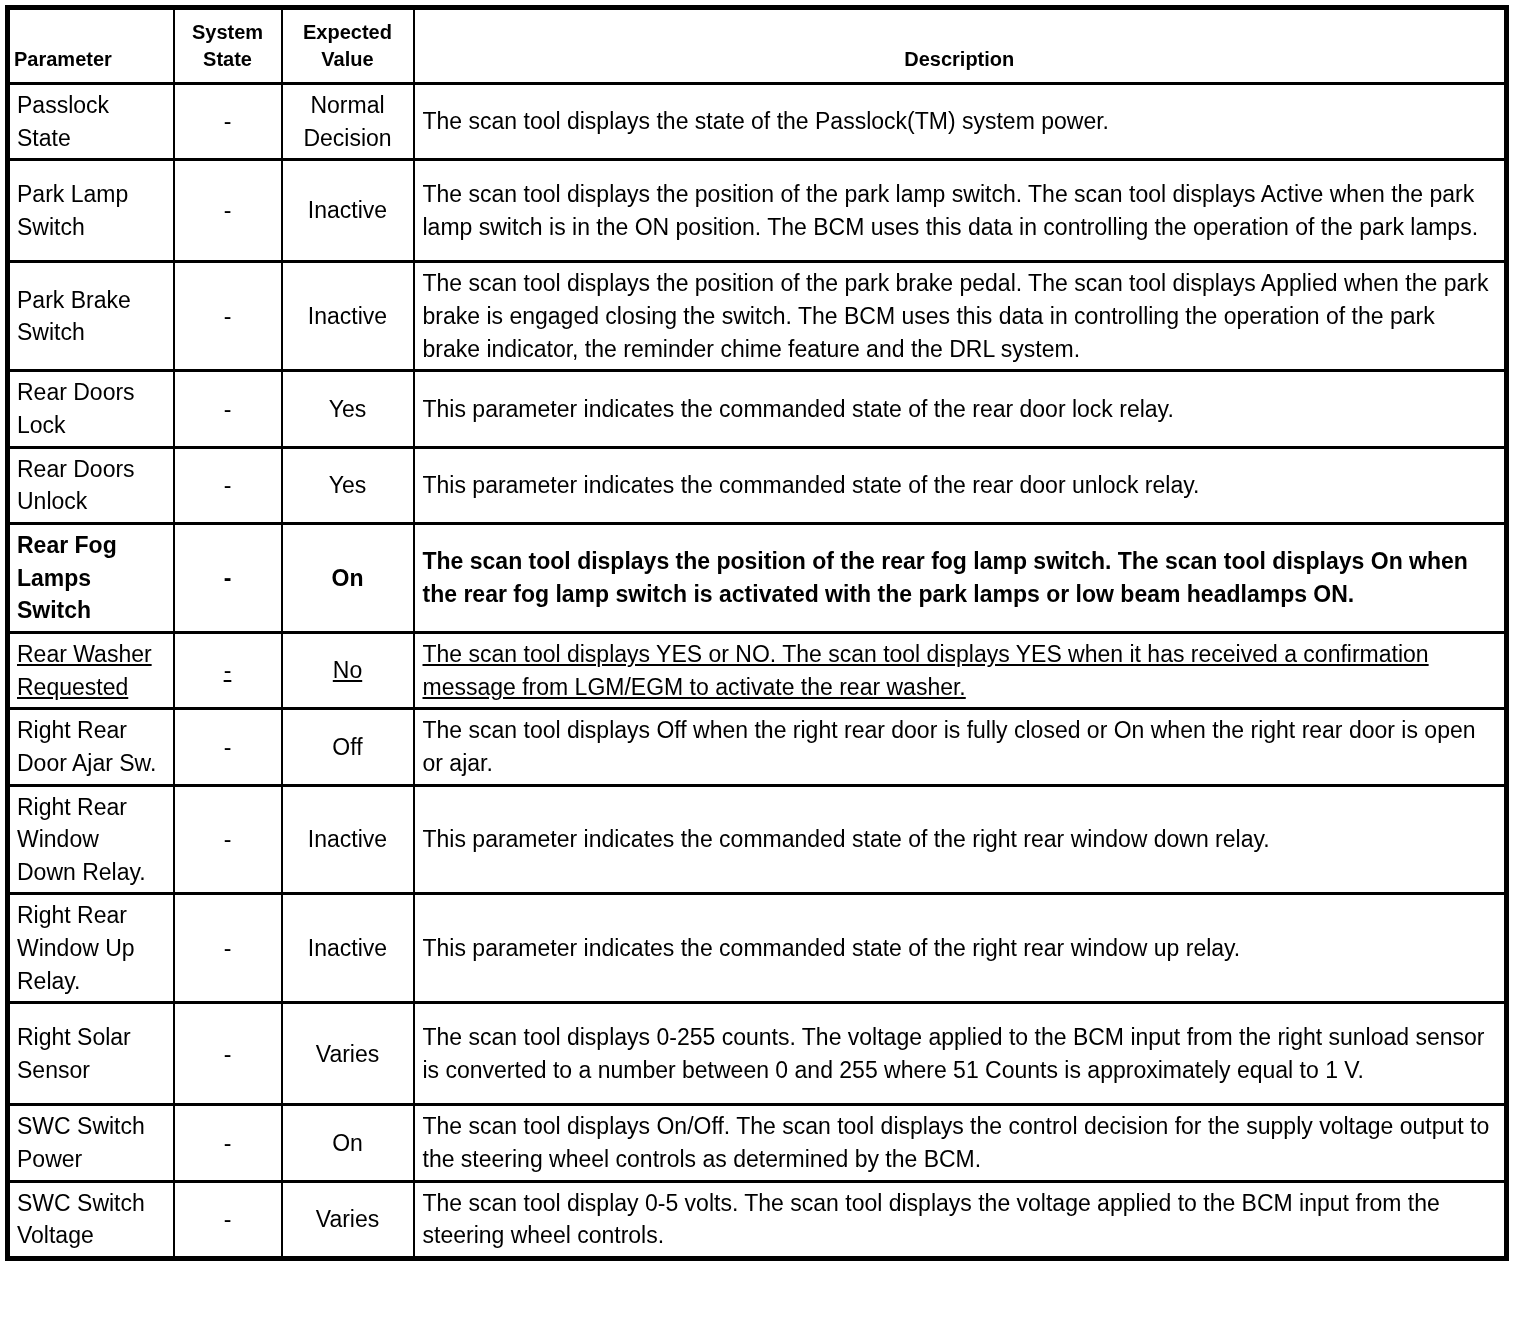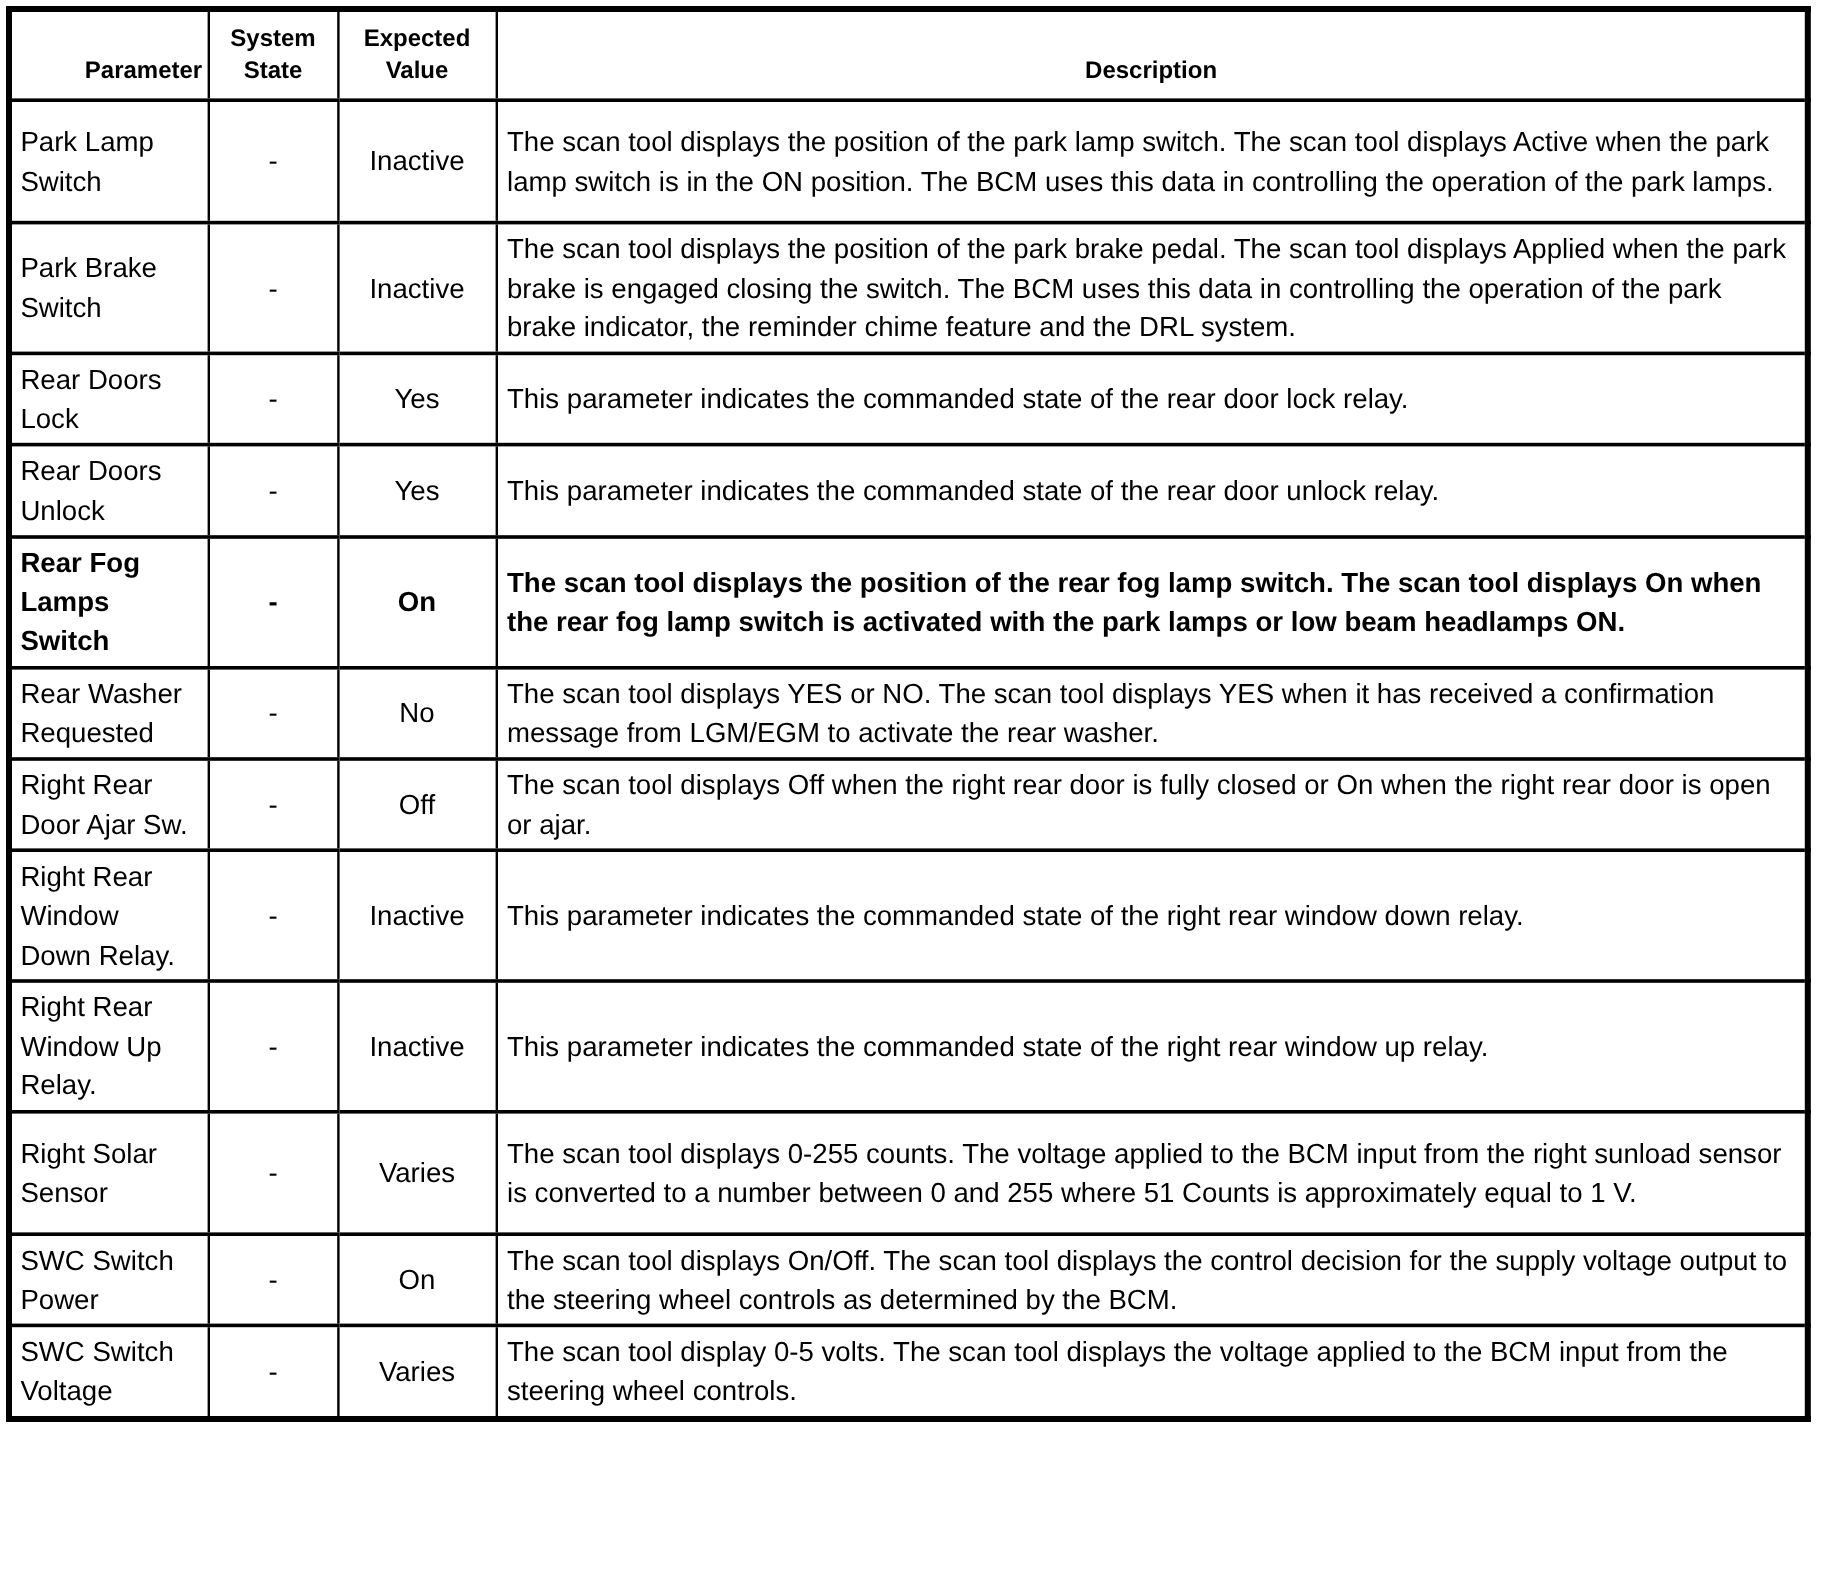--- a/index.html
+++ b/index.html
@@ -32,21 +32,21 @@
   }
   th {
     font-size: 20px;
     font-weight: bold;
     vertical-align: bottom;
     text-align: center;
     white-space: pre-line;
     line-height: 1.32;
     padding: 4px 4px 10px 4px;
   }
-  th.h-param { text-align: right; padding-bottom: 10px; }
+  th.h-param { text-align: left; padding-bottom: 10px; }
 
   td {
     font-size: 23px;
     line-height: 1.42;
     vertical-align: middle;
   }
   td.param {
     text-align: left;
     padding: 4px 4px 4px 7px;
     white-space: pre-line;
@@ -79,20 +79,28 @@
     <tr style="height:76px;">
       <th class="h-param">Parameter</th>
       <th>System
 State</th>
       <th>Expected
 Value</th>
       <th>Description</th>
     </tr>
   </thead>
   <tbody>
+    <tr style="height:70px;">
+      <td class="param">Passlock
+State</td>
+      <td class="state">-</td>
+      <td class="value">Normal
+Decision</td>
+      <td class="desc">The scan tool displays the state of the Passlock(TM) system power.</td>
+    </tr>
     <tr style="height:102px;">
       <td class="param">Park Lamp
 Switch</td>
       <td class="state">-</td>
       <td class="value">Inactive</td>
       <td class="desc">The scan tool displays the position of the park lamp switch. The scan tool displays Active when the park lamp switch is in the ON position. The BCM uses this data in controlling the operation of the park lamps.</td>
     </tr>
     <tr style="height:100px;">
       <td class="param">Park Brake
 Switch</td>
@@ -115,21 +123,21 @@
       <td class="desc">This parameter indicates the commanded state of the rear door unlock relay.</td>
     </tr>
     <tr style="height:98px;font-weight:bold;">
       <td class="param">Rear Fog
 Lamps
 Switch</td>
       <td class="state">-</td>
       <td class="value">On</td>
       <td class="desc">The scan tool displays the position of the rear fog lamp switch. The scan tool displays On when the rear fog lamp switch is activated with the park lamps or low beam headlamps ON.</td>
     </tr>
-    <tr style="height:75px;">
+    <tr style="height:75px;text-decoration:underline;">
       <td class="param">Rear Washer
 Requested</td>
       <td class="state">-</td>
       <td class="value">No</td>
       <td class="desc">The scan tool displays YES or NO. The scan tool displays YES when it has received a confirmation message from LGM/EGM to activate the rear washer.</td>
     </tr>
     <tr style="height:72px;">
       <td class="param">Right Rear
 Door Ajar Sw.</td>
       <td class="state">-</td>

